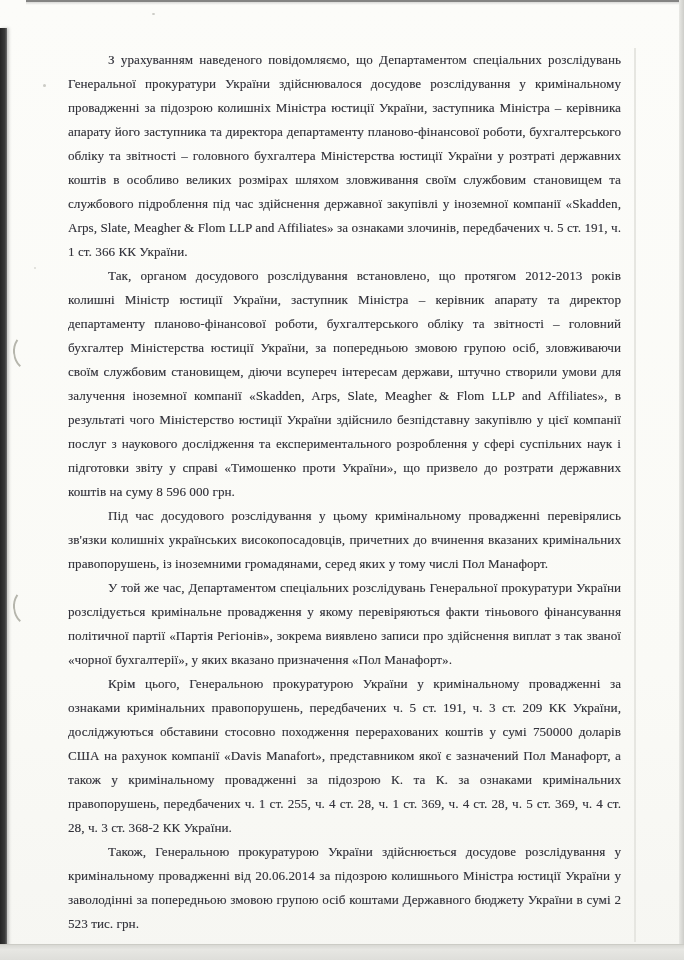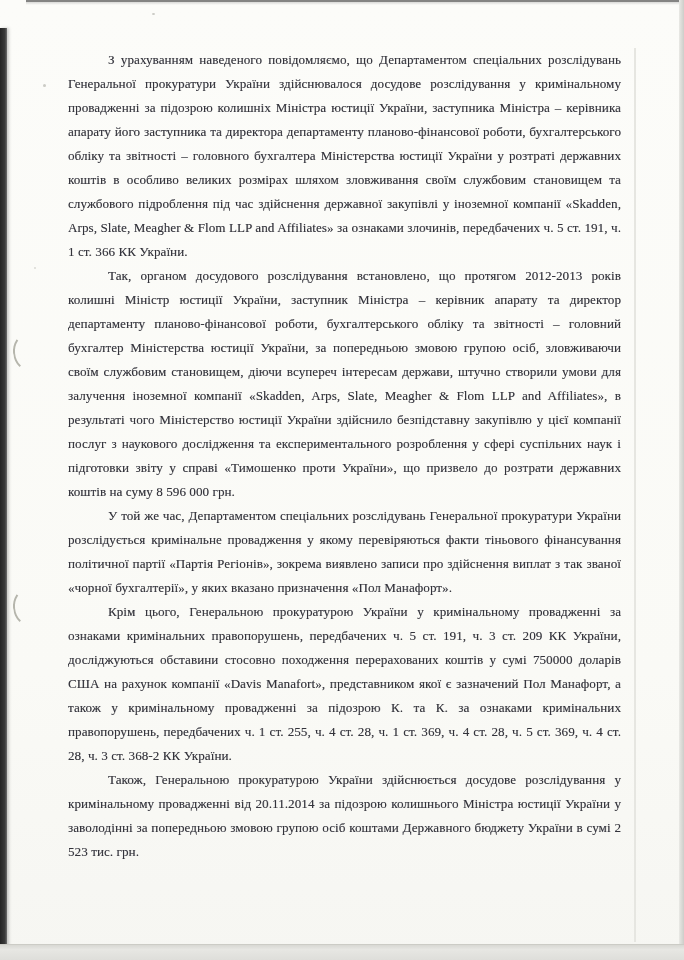--- a/index.html
+++ b/index.html
@@ -88,18 +88,19 @@
   <div class="strip-bottom"></div>
   <div class="punch-mark punch-1"></div>
   <div class="punch-mark punch-2"></div>
   <div class="speck speck-1"></div>
   <div class="speck speck-2"></div>
   <div class="speck speck-3"></div>
 
   <div class="doc-text">
     <p>З урахуванням наведеного повідомляємо, що Департаментом спеціальних розслідувань Генеральної прокуратури України здійснювалося досудове розслідування у кримінальному провадженні за підозрою колишніх Міністра юстиції України, заступника Міністра – керівника апарату його заступника та директора департаменту планово-фінансової роботи, бухгалтерського обліку та звітності – головного бухгалтера Міністерства юстиції України у розтраті державних коштів в особливо великих розмірах шляхом зловживання своїм службовим становищем та службового підроблення під час здійснення державної закупівлі у іноземної компанії «Skadden, Arps, Slate, Meagher &amp; Flom LLP and Affiliates» за ознаками злочинів, передбачених ч. 5 ст. 191, ч. 1 ст. 366 КК України.</p>
     <p>Так, органом досудового розслідування встановлено, що протягом 2012-2013 років колишні Міністр юстиції України, заступник Міністра – керівник апарату та директор департаменту планово-фінансової роботи, бухгалтерського обліку та звітності – головний бухгалтер Міністерства юстиції України, за попередньою змовою групою осіб, зловживаючи своїм службовим становищем, діючи всупереч інтересам держави, штучно створили умови для залучення іноземної компанії «Skadden, Arps, Slate, Meagher &amp; Flom LLP and Affiliates», в результаті чого Міністерство юстиції України здійснило безпідставну закупівлю у цієї компанії послуг з наукового дослідження та експериментального розроблення у сфері суспільних наук і підготовки звіту у справі «Тимошенко проти України», що призвело до розтрати державних коштів на суму 8 596 000 грн.</p>
+    <p>Під час досудового розслідування у цьому кримінальному провадженні перевірялись зв'язки колишніх українських високопосадовців, причетних до вчинення вказаних кримінальних правопорушень, із іноземними громадянами, серед яких у тому числі Пол Манафорт.</p>
     <p>У той же час, Департаментом спеціальних розслідувань Генеральної прокуратури України розслідується кримінальне провадження у якому перевіряються факти тіньового фінансування політичної партії «Партія Регіонів», зокрема виявлено записи про здійснення виплат з так званої «чорної бухгалтерії», у яких вказано призначення «Пол Манафорт».</p>
     <p>Крім цього, Генеральною прокуратурою України у кримінальному провадженні за ознаками кримінальних правопорушень, передбачених ч. 5 ст. 191, ч. 3 ст. 209 КК України, досліджуються обставини стосовно походження перерахованих коштів у сумі 750000 доларів США на рахунок компанії «Davis Manafort», представником якої є зазначений Пол Манафорт, а також у кримінальному провадженні за підозрою К. та К. за ознаками кримінальних правопорушень, передбачених ч. 1 ст. 255, ч. 4 ст. 28, ч. 1 ст. 369, ч. 4 ст. 28, ч. 5 ст. 369, ч. 4 ст. 28, ч. 3 ст. 368-2 КК України.</p>
-    <p>Також, Генеральною прокуратурою України здійснюється досудове розслідування у кримінальному провадженні від 20.11.2014 за підозрою колишнього Міністра юстиції України у заволодінні за попередньою змовою групою осіб коштами Державного бюджету України в сумі 2 523 тис. грн.</p>
+    <p>Також, Генеральною прокуратурою України здійснюється досудове розслідування у кримінальному провадженні від 20.06.2014 за підозрою колишнього Міністра юстиції України у заволодінні за попередньою змовою групою осіб коштами Державного бюджету України в сумі 2 523 тис. грн.</p>
   </div>
 
 </div>
 
 </body></html>

